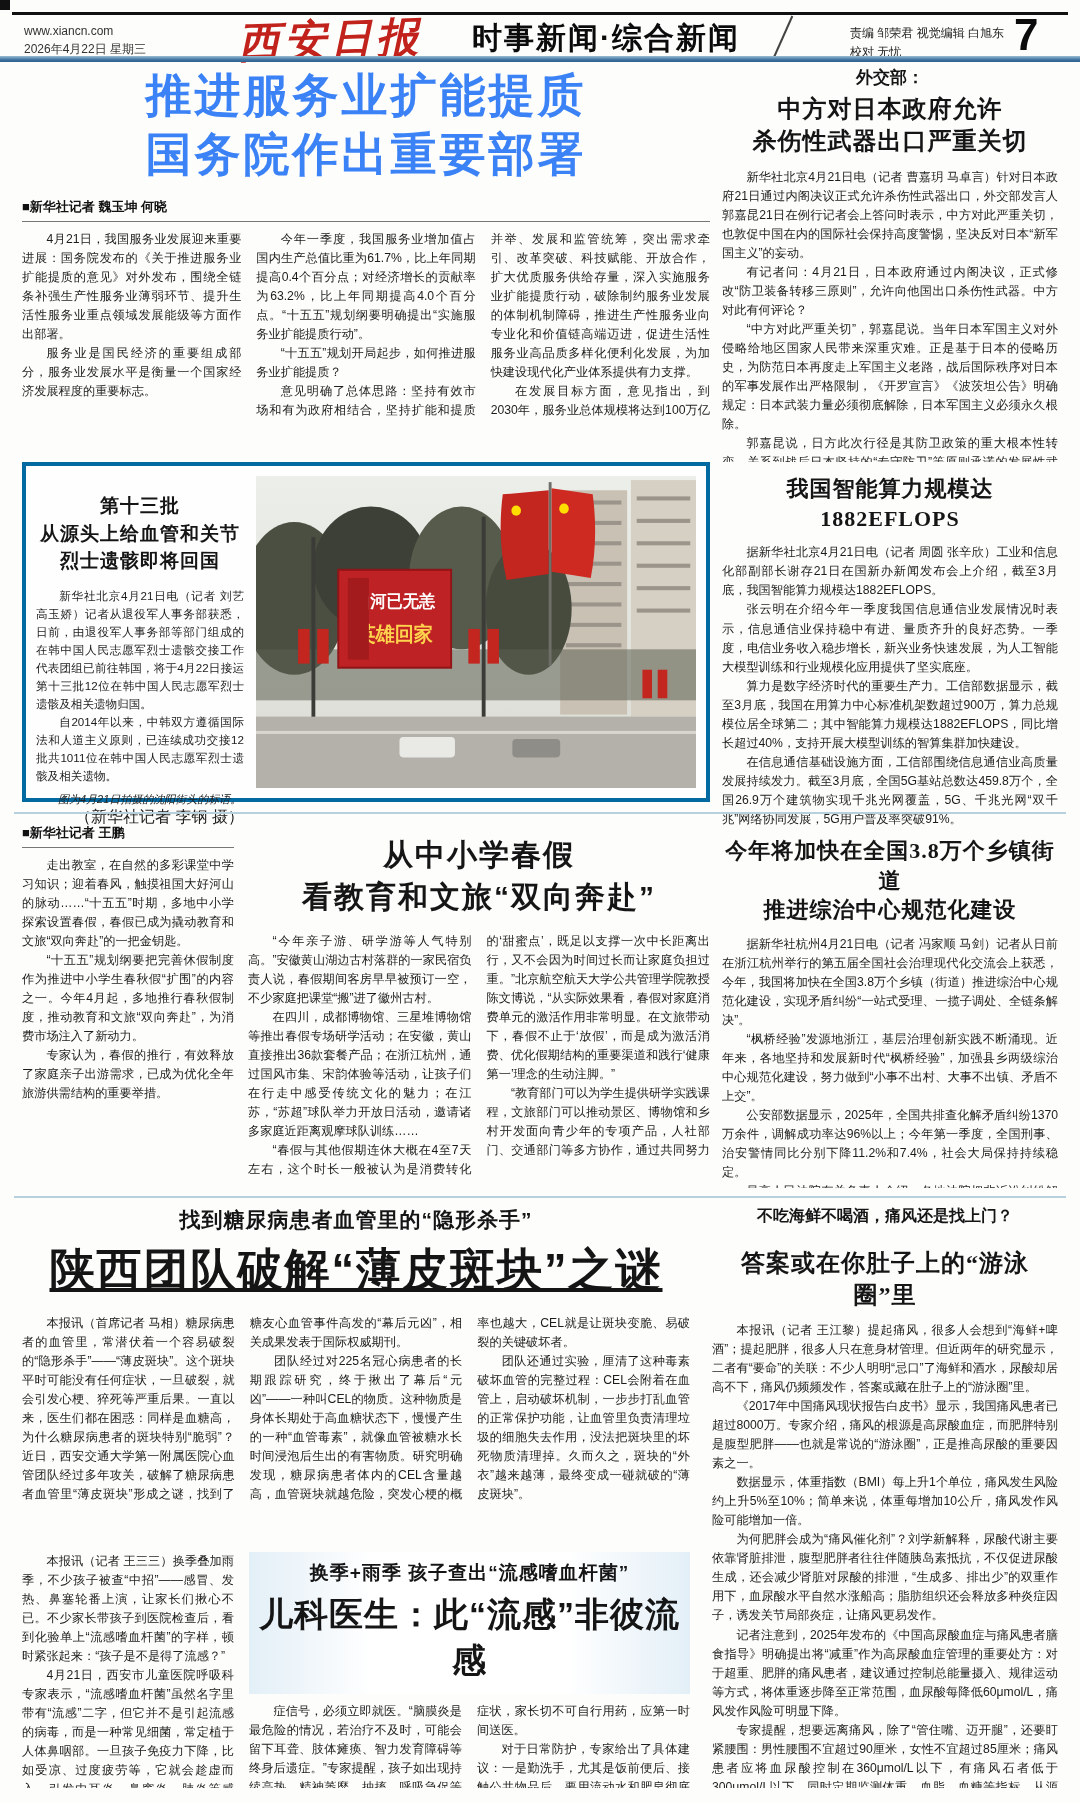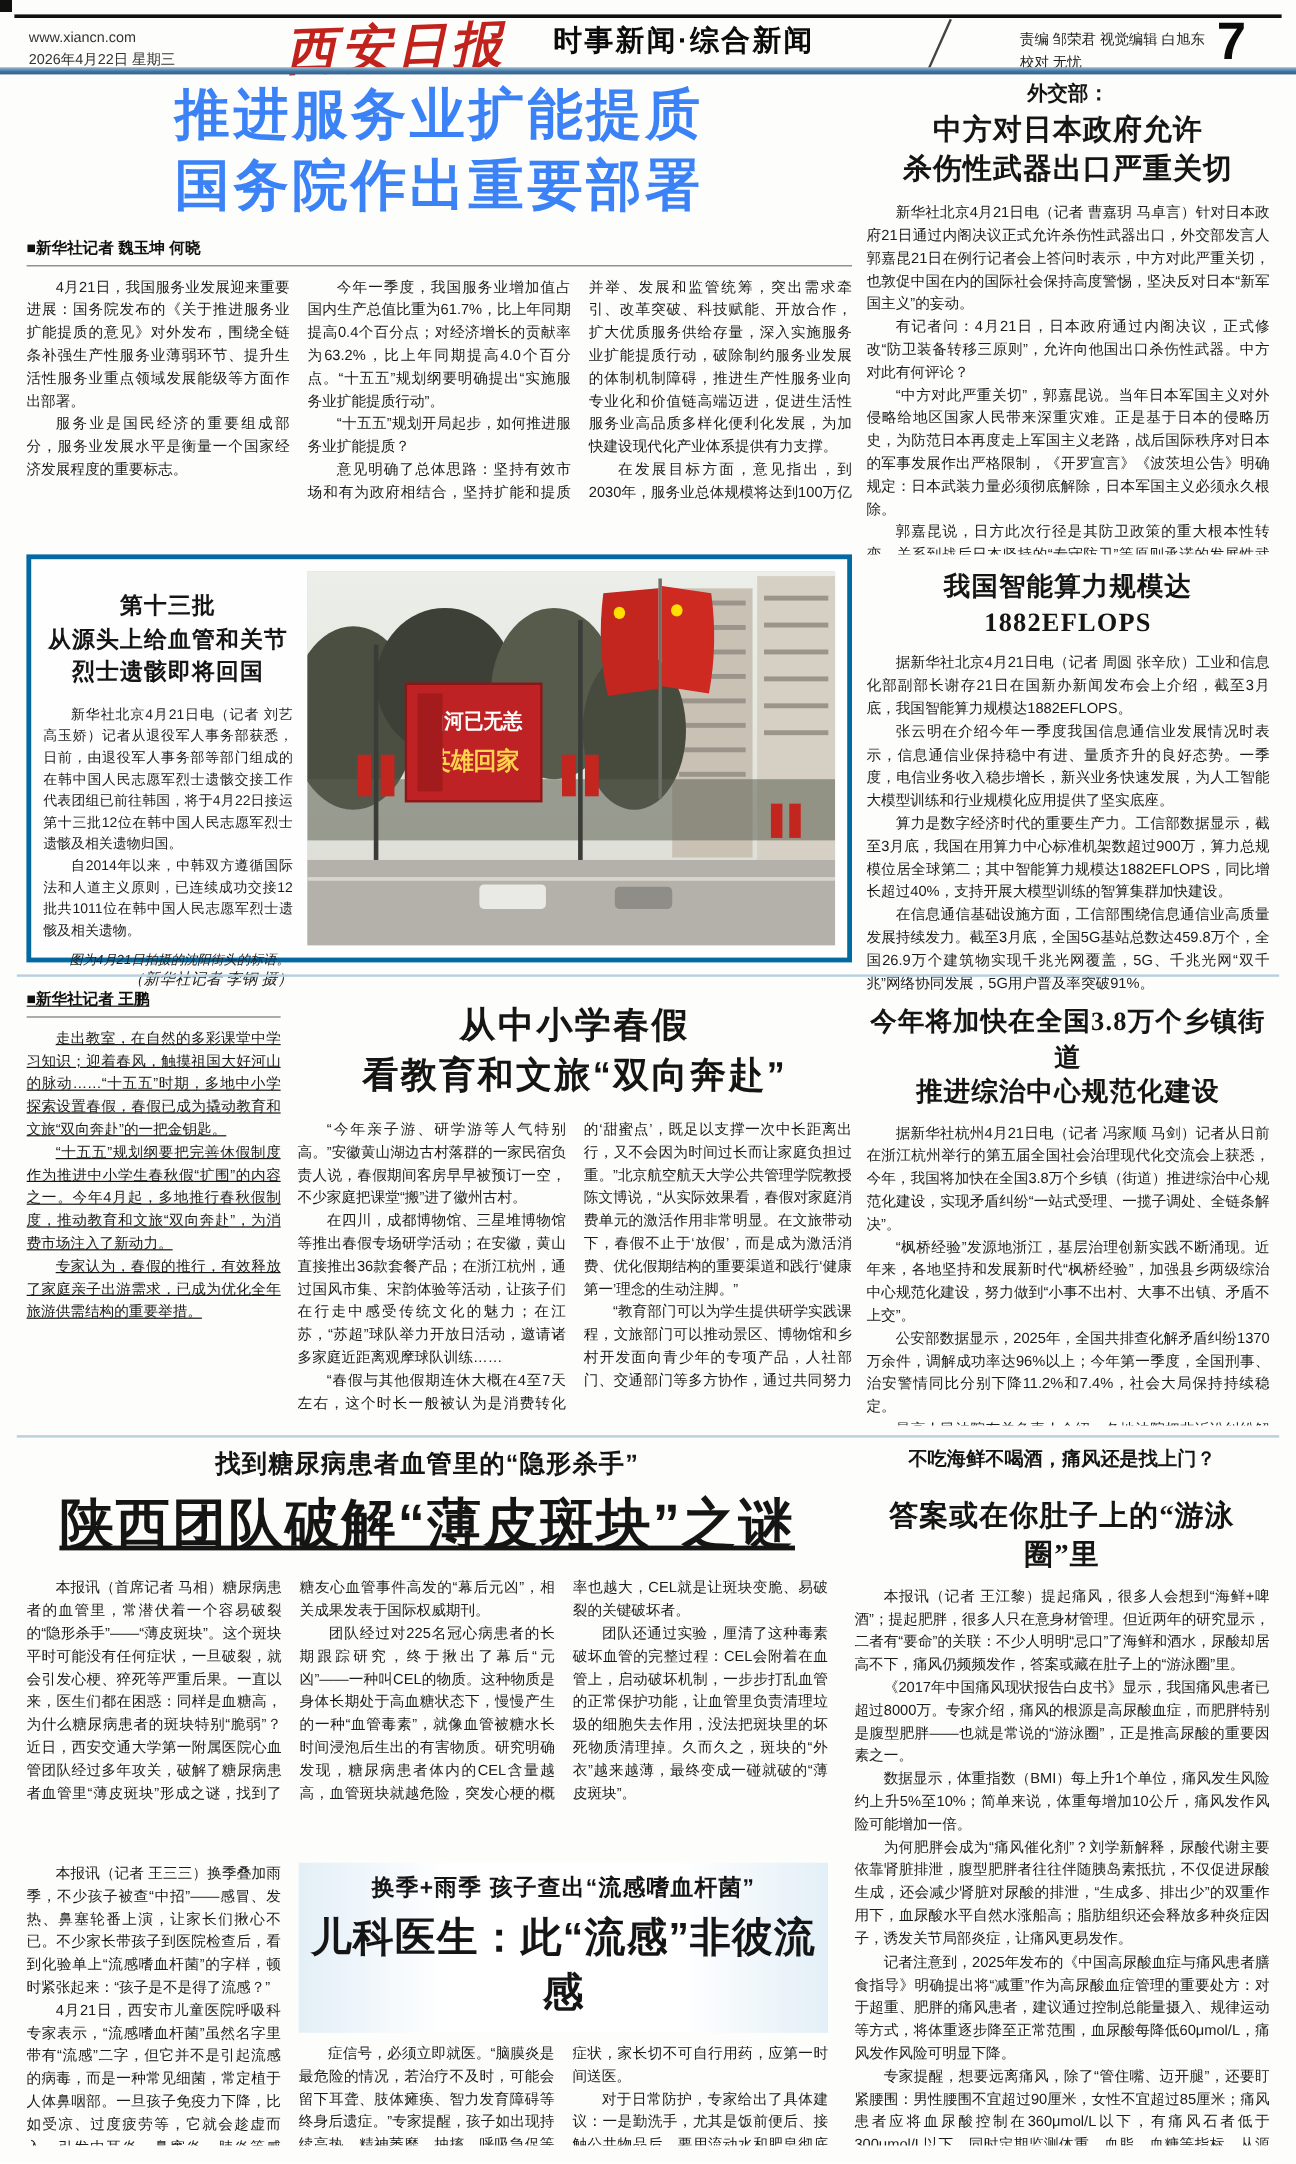--- a/index.html
+++ b/index.html
@@ -10,22 +10,22 @@
     font-family:"Liberation Sans", sans-serif;
   }
   
   .topbar-rule { position:absolute; left:12px; right:12px; top:12px; height:3px; background:#111; }
   .corner-mark { position:absolute; left:0; top:0; width:10px; height:10px; background:#111; }
   .masthead { position:absolute; left:0; top:16px; width:1080px; height:38px; }
   .site { position:absolute; left:24px; top:6px; font-size:12px; color:#333; line-height:1.5; }
   .brand { position:absolute; left:238px; top:-4px; font-family:"DejaVu Serif", serif;
            font-weight:bold; font-style:italic; color:#c2221c; font-size:42px;
            letter-spacing:4px; transform:rotate(-2deg); }
-  .section-title { position:absolute; left:420px; top:2px; width:300px; text-align:center;
-           font-size:24px; font-weight:900; letter-spacing:2px; color:#0b0b0b; }
+  .section-title { position:absolute; left:456px; top:2px; width:300px; text-align:center;
+           font-size:30px; font-weight:900; letter-spacing:2px; color:#0b0b0b; }
   .hdr-slash { position:absolute; left:782px; top:-2px; width:2px; height:46px; background:#444;
            transform:rotate(24deg); }
   .editors { position:absolute; left:850px; top:8px; font-size:12px; color:#222; line-height:1.6; }
   .pageno { position:absolute; left:1014px; top:-6px; font-size:44px; font-weight:900; color:#0b0b0b; }
   .blue-band { position:absolute; left:0; right:0; top:56px; height:6px;
            background:linear-gradient(180deg,#9dbdd3 0%,#3f74a2 60%,#2f5f8c 100%); }
   
   p.body-p { font-size:12.2px; line-height:1.56; text-align:justify; text-indent:2em; color:#1c1c1c; }
   .hrule-blue { position:absolute; left:14px; right:14px; height:2px; background:#b7d0de; }
   .byline { font-size:13px; font-weight:bold; color:#111; border-bottom:1px solid #777;
@@ -48,27 +48,27 @@
   .suanli-art { height:352px; margin-top:12px; }
   .zongzhi-art { height:352px; margin-top:10px; }
   
   .martyr-box { position:absolute; left:22px; top:462px; width:688px; height:340px;
             border:4px solid #0369a1; padding:10px; display:flex; gap:12px; background:#fefefe; }
   .mb-left { width:208px; flex:none; display:flex; flex-direction:column; }
   .mb-title { text-align:center; font-weight:900; font-size:19px; line-height:1.45;
             margin:16px 0 12px 0; letter-spacing:1px; }
   .mb-left p.body-p { font-size:11.6px; }
   .mb-caption { font-size:11px; font-style:italic; margin-top:6px; text-indent:2em; color:#222; }
-  .mb-credit { font-size:13px; font-style:italic; text-align:right; color:#222; }
+  .mb-credit { font-size:16px; text-align:right; color:#222; }
   .mb-photo { flex:1; overflow:hidden; background:#dfe0da; }
   .mb-photo svg { display:block; width:100%; height:100%; }
   
   .edu { position:absolute; left:22px; top:824px; width:688px; height:364px; overflow:hidden;
          display:flex; gap:14px; }
-  .edu-c1 { width:212px; flex:none; overflow:hidden;text-decoration:underline; }
+  .edu-c1 { width:212px; flex:none; overflow:hidden; }
   .edu-right { flex:1; }
   .edu-h { text-align:center; font-size:30px; font-weight:900; line-height:1.4;
            letter-spacing:2px; margin:10px 0 14px 0; }
   .edu-body { column-count:2; column-gap:15px; column-fill:auto; height:252px; overflow:hidden; }
   
   .plaque { position:absolute; left:22px; top:1206px; width:668px; height:582px; overflow:hidden; }
   .pl-kicker { text-align:center; font-size:21px; font-weight:bold; letter-spacing:1px; }
   .pl-head { text-align:center; font-size:45px; font-weight:900; letter-spacing:2px; margin-top:6px;text-decoration:underline; }
   .pl-body { column-count:3; column-gap:15px; column-fill:auto; height:226px; overflow:hidden; margin-top:14px; }
   .flu-row { display:flex; gap:15px; margin-top:12px; height:252px; overflow:hidden; }

